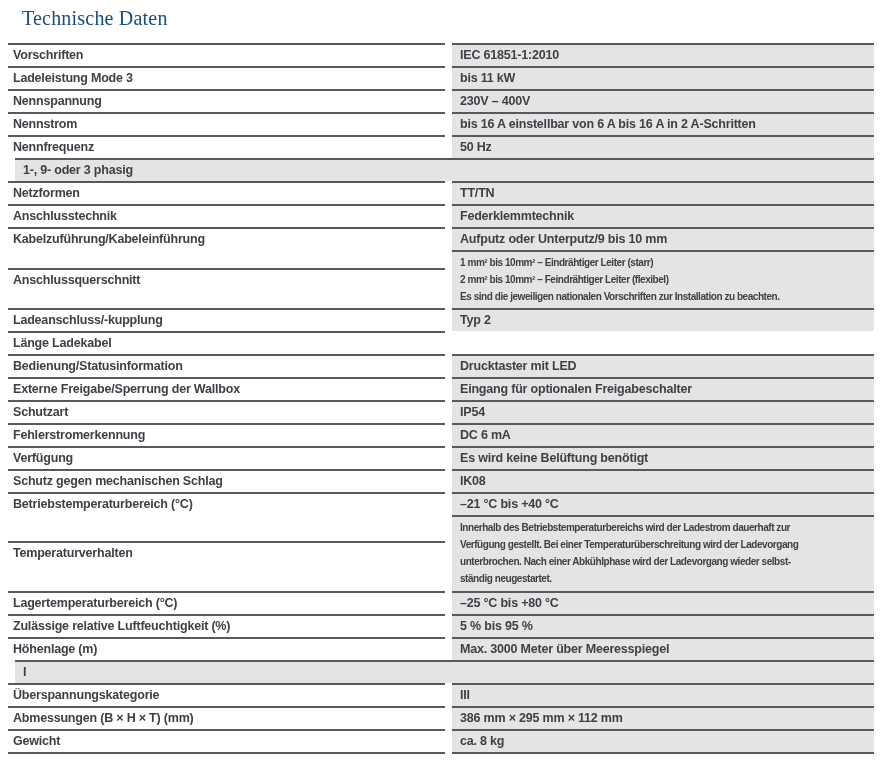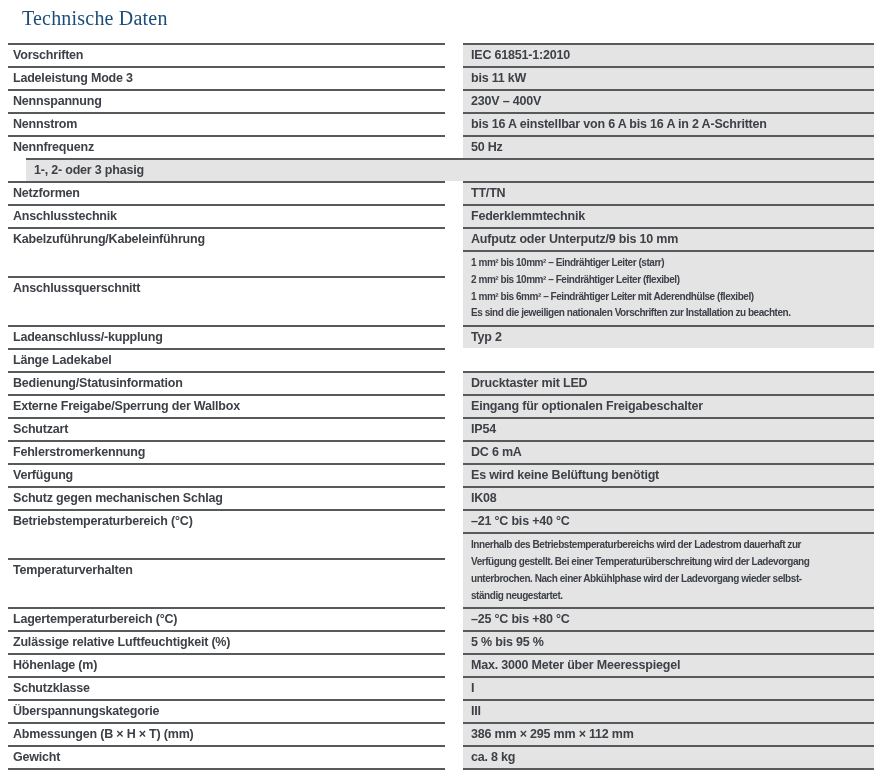--- a/index.html
+++ b/index.html
@@ -39,21 +39,21 @@
     font-size:12.5px;
     font-weight:bold;
     line-height:15px;
     letter-spacing:-0.2px;
     background:#ffffff;
   }
   .vcell{
     flex:1;
     box-sizing:border-box;
     border-top:2px solid var(--divider);
-    margin-left:18px;           
+    margin-left:7px;           
     background:var(--value-bg);
     padding:3px 4px 3px 8px;
     font-size:12.5px;
     font-weight:bold;
     line-height:15px;
     letter-spacing:-0.2px;
     overflow:hidden;
   }
   .vline{
     font-size:10px;
@@ -92,21 +92,21 @@
       <div class="lcell">Nennstrom</div>
       <div class="vcell">bis 16 A einstellbar von 6 A bis 16 A in 2 A-Schritten</div>
     </div>
 
     <div class="row">
       <div class="lcell">Nennfrequenz</div>
       <div class="vcell">50 Hz</div>
     </div>
 
     <div class="row">
-      <div class="vcell">1-, 2- oder 3 phasig</div>
+      <div class="vcell">1-, 9- oder 3 phasig</div>
     </div>
 
     <div class="row">
       <div class="lcell">Netzformen</div>
       <div class="vcell">TT/TN</div>
     </div>
 
     <div class="row">
       <div class="lcell">Anschlusstechnik</div>
       <div class="vcell">Federklemmtechnik</div>
@@ -115,21 +115,20 @@
     <div class="row">
       <div class="lcell">Kabelzuführung/Kabeleinführung</div>
       <div class="vcell">Aufputz oder Unterputz/9 bis 10 mm</div>
     </div>
 
     <div class="row">
       <div class="lcell">Anschlussquerschnitt</div>
       <div class="vcell">
         <div class="vline">1 mm² bis 10mm² – Eindrähtiger Leiter (starr)</div>
         <div class="vline">2 mm² bis 10mm² – Feindrähtiger Leiter (flexibel)</div>
-        <div class="vline">1 mm² bis 6mm² – Feindrähtiger Leiter mit Aderendhülse (flexibel)</div>
         <div class="vline">Es sind die jeweiligen nationalen Vorschriften zur Installation zu beachten.</div>
       </div>
     </div>
 
     <div class="row">
       <div class="lcell">Ladeanschluss/-kupplung</div>
       <div class="vcell">Typ 2</div>
     </div>
 
     <div class="row">
@@ -190,21 +189,20 @@
       <div class="lcell">Zulässige relative Luftfeuchtigkeit (%)</div>
       <div class="vcell">5 % bis 95 %</div>
     </div>
 
     <div class="row">
       <div class="lcell">Höhenlage (m)</div>
       <div class="vcell">Max. 3000 Meter über Meeresspiegel</div>
     </div>
 
     <div class="row">
-      <div class="lcell">Schutzklasse</div>
       <div class="vcell">I</div>
     </div>
 
     <div class="row">
       <div class="lcell">Überspannungskategorie</div>
       <div class="vcell">III</div>
     </div>
 
     <div class="row">
       <div class="lcell">Abmessungen (B × H × T) (mm)</div>

